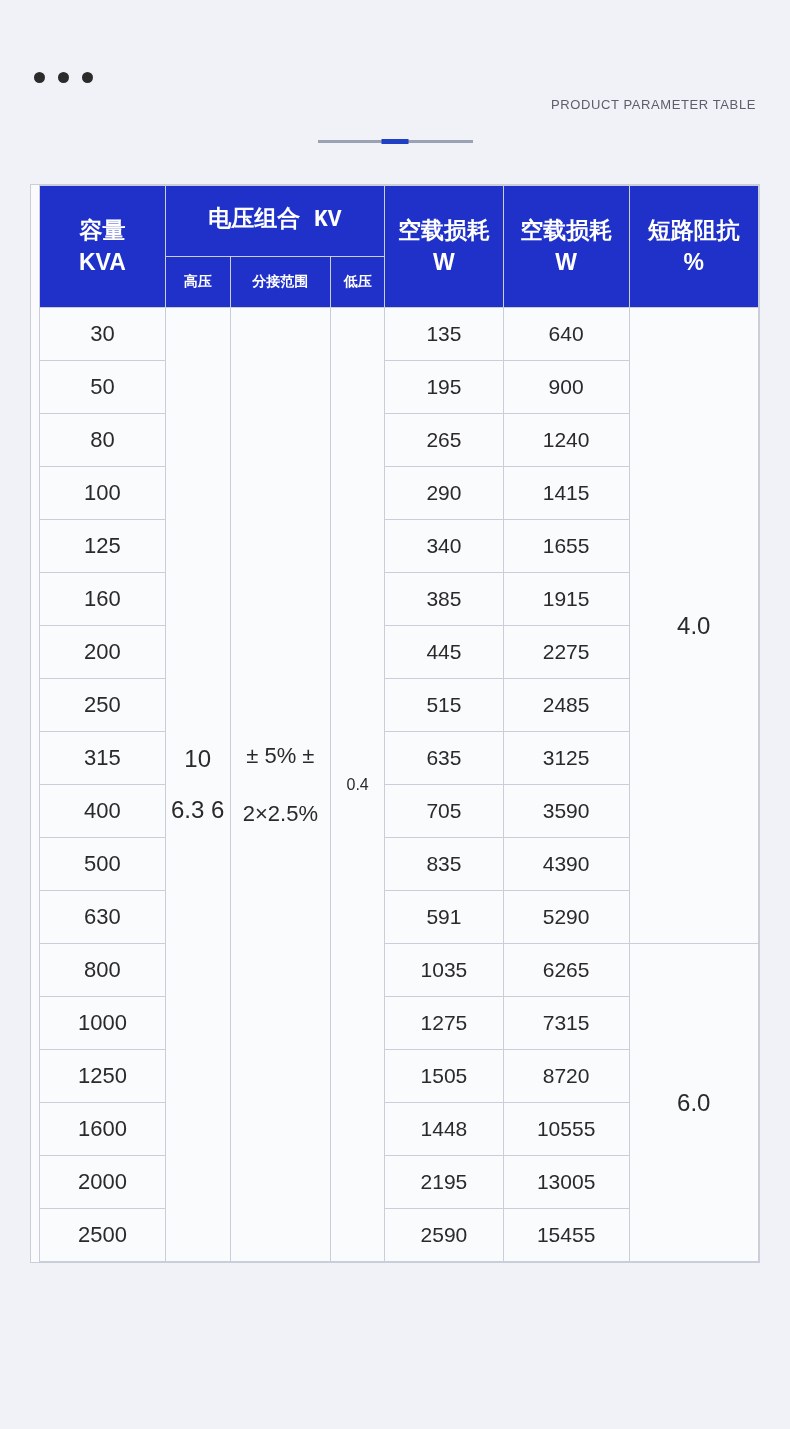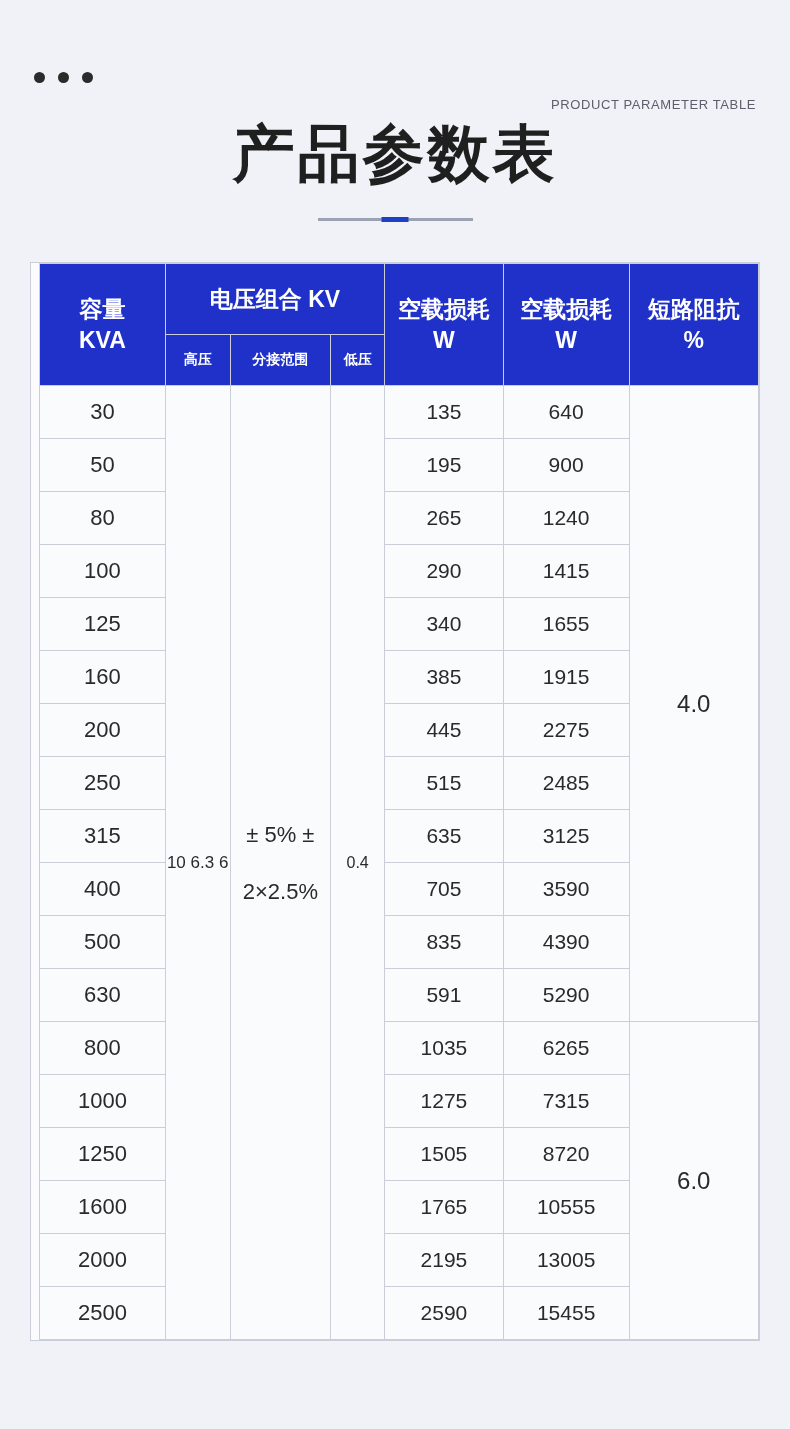--- a/index.html
+++ b/index.html
@@ -99,20 +99,21 @@
   thead th {
     background: #1f31c9;
     color: #ffffff;
     font-weight: bold;
     border-color: #4a58d4;
   }
   .h-main {
     font-size: 23px;
     line-height: 1.35;
     height: 68px;
+    font-family: Liberation Mono, monospace;
   }
   .h-tall {
     font-size: 23px;
     line-height: 1.35;
   }
   .h-sub {
     font-size: 14px;
     height: 48px;
   }
   tbody td {
@@ -129,39 +130,38 @@
   }
   .lv {
     font-size: 16px;
   }
   .tap {
     font-size: 22px;
     line-height: 2.6;
     margin-top: 20px;
   }
   .hv {
-    font-size: 17px;
+    font-size: 24px;
     line-height: 2.1;
   }
 </style>
 </head>
 <body>
 
 <div class="page">
 
   <div class="header">
     <div class="dots">
       <span></span>
       <span></span>
       <span></span>
     </div>
     <div class="eng-label">PRODUCT PARAMETER TABLE</div>
   </div>
 
-  <div class="title">产品参数表</div>
   <div class="rule"></div>
 
   <div class="table-wrap">
     <table class="param">
       <colgroup>
         <col style="width:17.5%">
         <col style="width:9%">
         <col style="width:14%">
         <col style="width:7.5%">
         <col style="width:16.5%">
@@ -280,21 +280,21 @@
           <td>1275</td>
           <td>7315</td>
         </tr>
         <tr>
           <td class="cap">1250</td>
           <td>1505</td>
           <td>8720</td>
         </tr>
         <tr>
           <td class="cap">1600</td>
-          <td>1765</td>
+          <td>1448</td>
           <td>10555</td>
         </tr>
         <tr>
           <td class="cap">2000</td>
           <td>2195</td>
           <td>13005</td>
         </tr>
         <tr>
           <td class="cap">2500</td>
           <td>2590</td>

